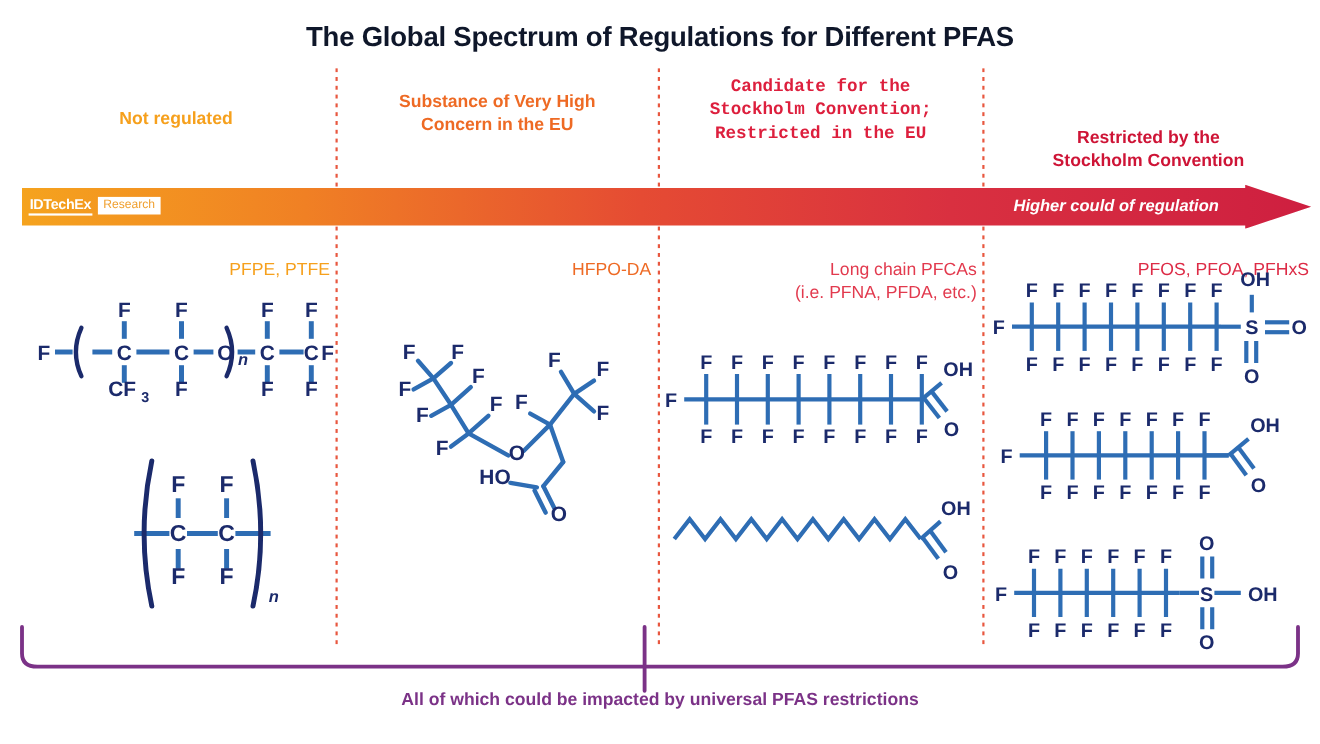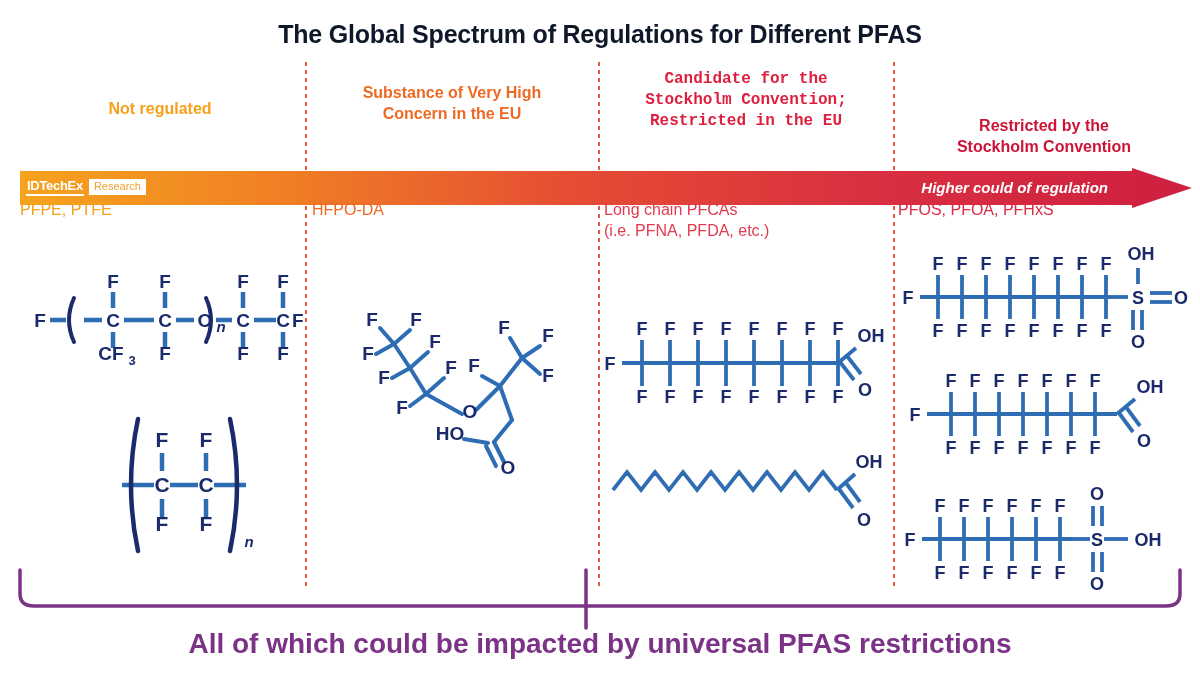--- a/index.html
+++ b/index.html
@@ -58,37 +58,37 @@
     padding:1px 5px 2px 5px; margin-left:5px; line-height:13px;
   }
   #arrow-label {
     position:absolute; right:84px; top:11px;
     color:#ffffff; font-size:15px; font-weight:bold; font-style:italic;
     white-space:nowrap;
   }
 
   
   .chem-label {
-    position:absolute; text-align:left;
-    font-size:16px; line-height:1.3;
+    position:absolute; text-align:right;
+    font-size:16px; line-height:1.3;margin-top:36px;
   }
   #lab0 { left:20px;  top:200px; width:280px; color:#F6A01C; }
   #lab1 { left:312px; top:200px; width:280px; color:#EE6A24; }
   #lab2 { left:604px; top:200px; width:284px; color:#E23A4E; }
   #lab3 { left:898px; top:200px; width:292px; color:#DD2B46; }
 
   
   .struct { position:absolute; }
   .struct svg { display:block; overflow:visible; }
 
   
   #bracket { position:absolute; left:0; top:566px; width:1200px; height:70px; }
   #caption {
     position:absolute; left:0; top:628px; width:1200px;
-    text-align:center; font-size:28px; font-weight:bold; color:#7B3287;
+    text-align:center; font-size:16px; font-weight:bold; color:#7B3287;
   }
 </style>
 </head>
 <body>
 
 <div id="title">The Global Spectrum of Regulations for Different PFAS</div>
 
 <div class="divider" id="div1"></div>
 <div class="divider" id="div2"></div>
 <div class="divider" id="div3"></div>

